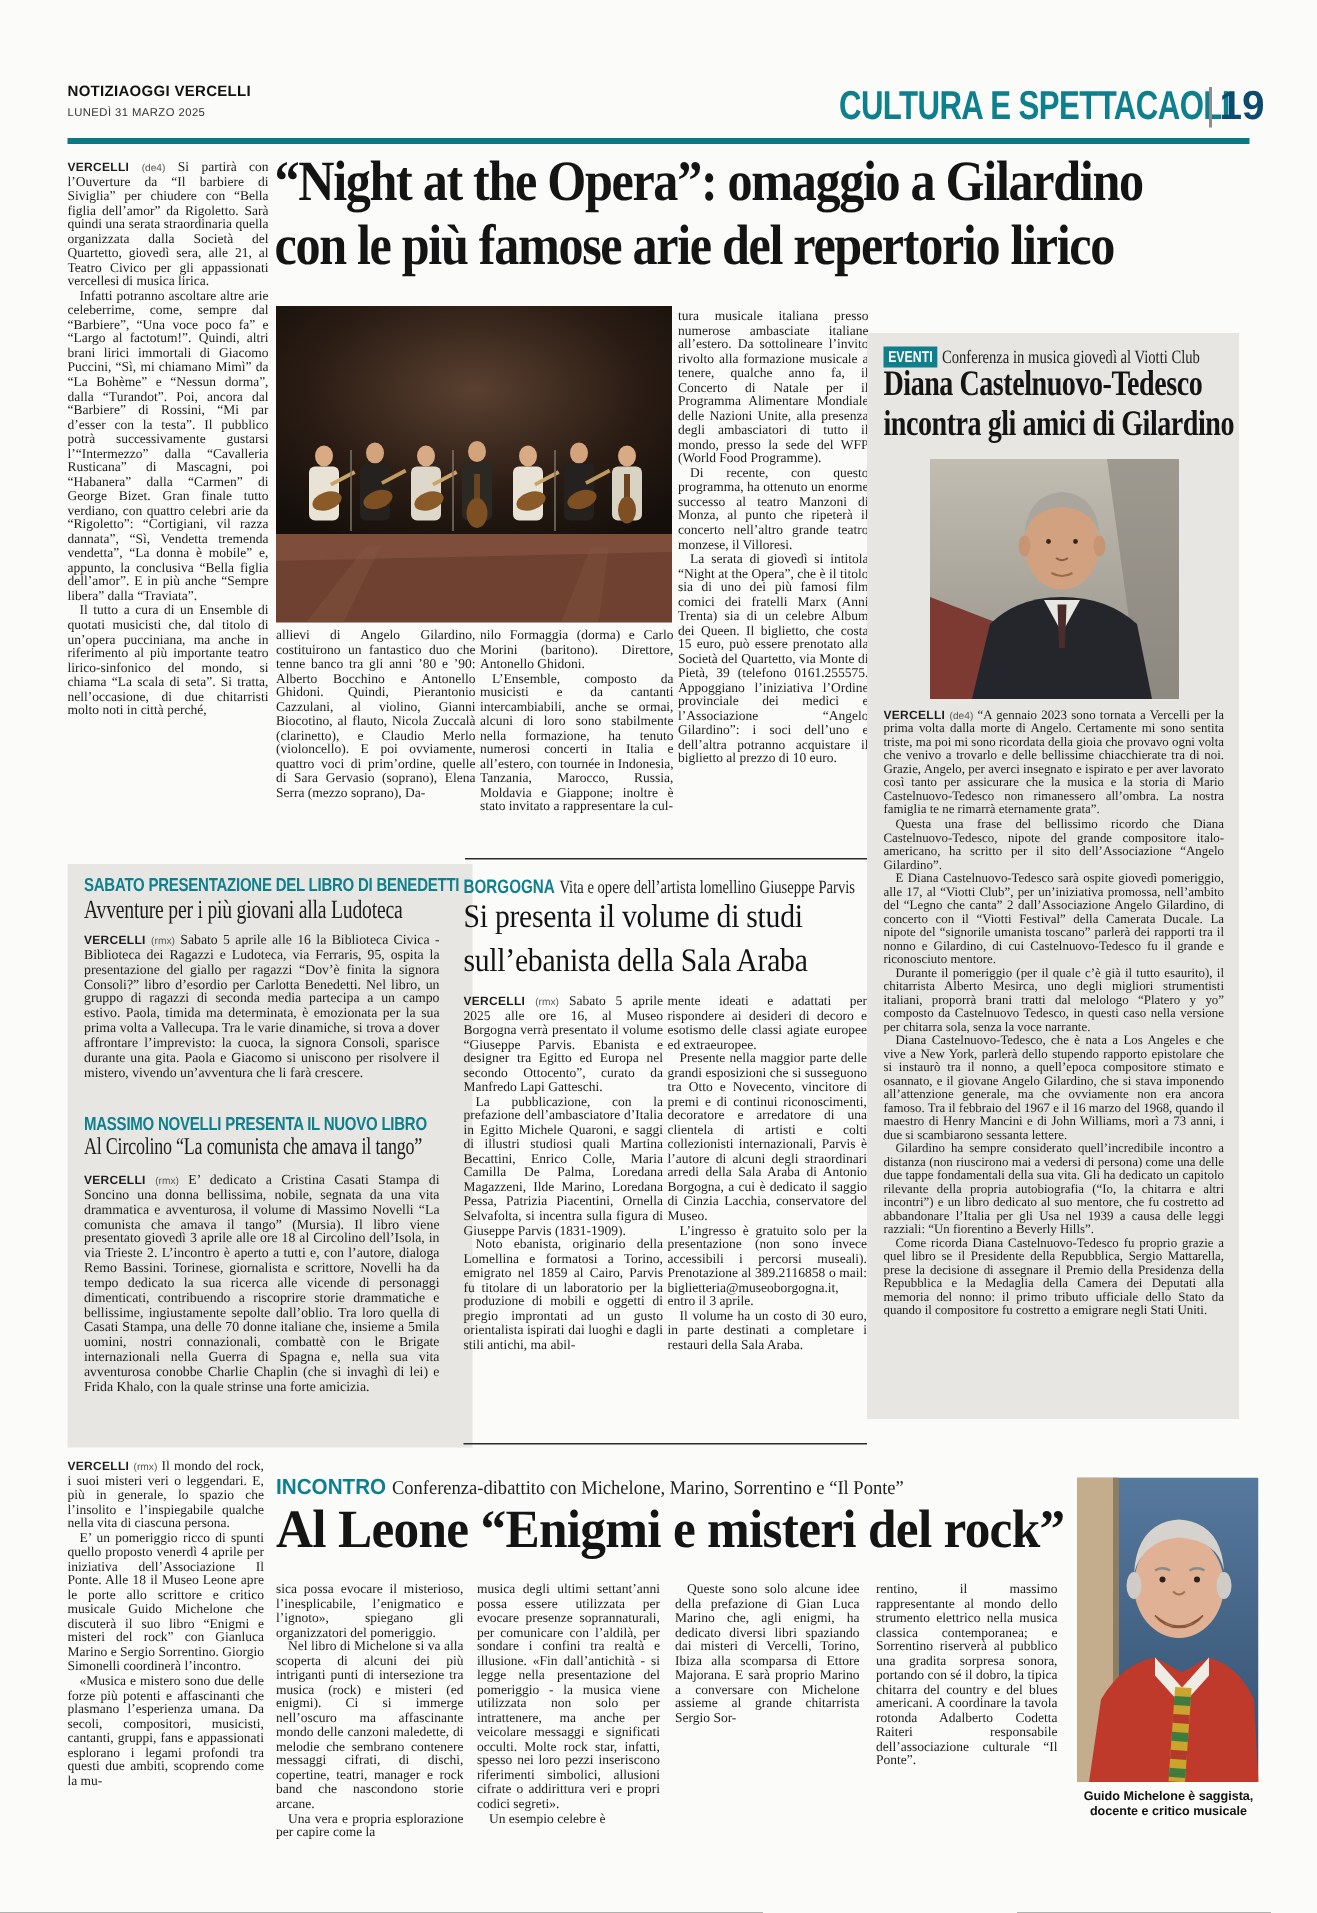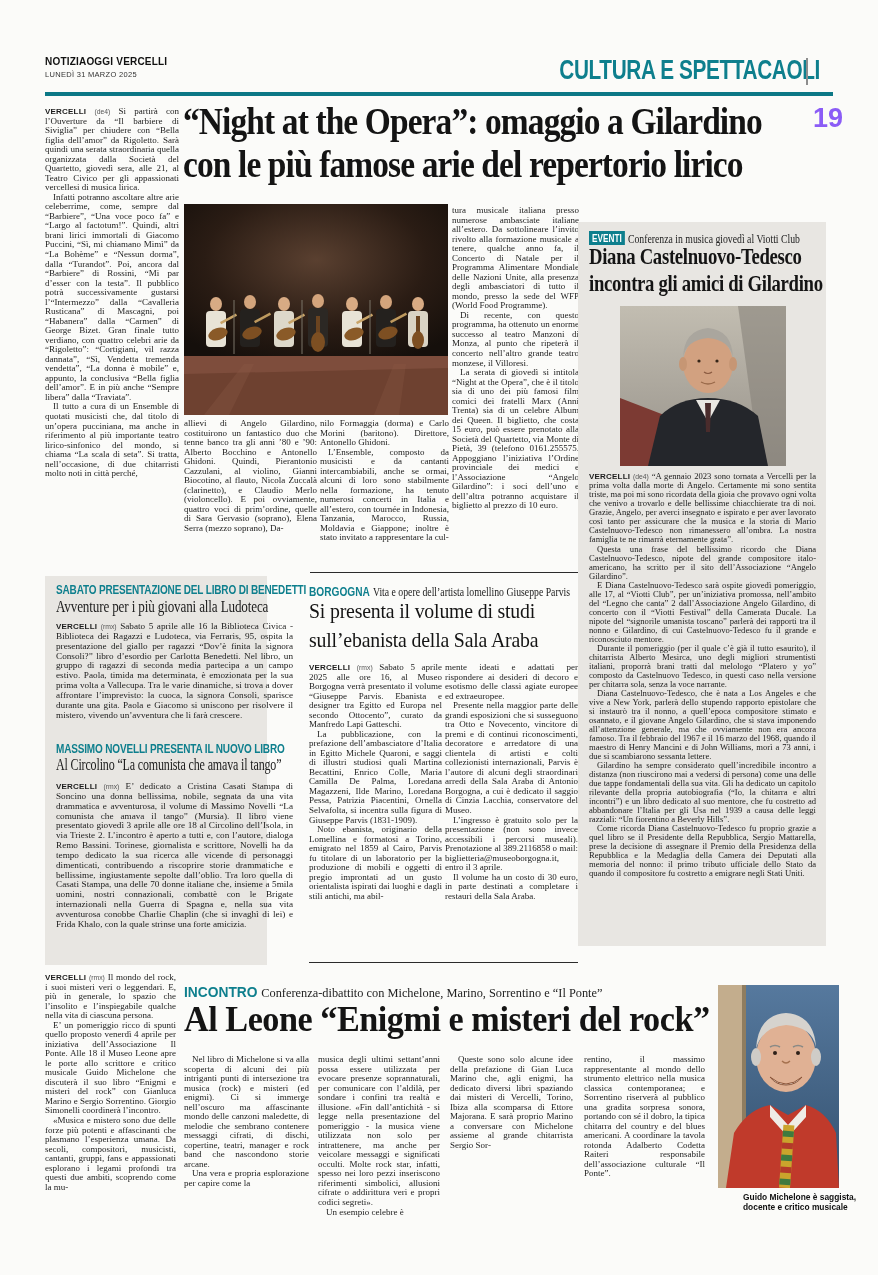--- a/index.html
+++ b/index.html
@@ -4,21 +4,21 @@
 <style>
   html,body{margin:0;padding:0;background:#777;}
   #page{position:relative;width:878px;height:1275px;background:#fbfbf9;overflow:hidden;
         font-family:"Liberation Serif",serif;color:#1c1c1c;}
   .abs{position:absolute;}
   
   .mast-name{font-family:"Liberation Sans",sans-serif;font-weight:700;font-size:10px;letter-spacing:.2px;color:#111;}
   .mast-date{font-family:"Liberation Sans",sans-serif;font-size:7.5px;color:#333;letter-spacing:.3px;}
   .section-title{font-family:"Liberation Sans",sans-serif;font-weight:700;font-size:27px;color:#0e7f8d;
                  white-space:nowrap;text-align:right;transform:scaleX(.77);transform-origin:right top;letter-spacing:-.5px;}
-  .pagenum{font-family:"Liberation Sans",sans-serif;font-weight:700;font-size:27px;color:#8b5cf6;margin-top:48px;}
+  .pagenum{font-family:"Liberation Sans",sans-serif;font-weight:700;font-size:27px;color:#0c4a6e;}
   .rule-teal{background:#0c7886;}
   .hairline{background:#2b2b2b;}
   
   .headline{font-weight:700;color:#141414;white-space:pre-line;transform-origin:left top;}
   .h-opera{font-size:38px;line-height:1.12;letter-spacing:-1px;transform:scaleX(.88);}
   .h-viotti{font-size:24px;line-height:1.12;letter-spacing:-.4px;transform:scaleX(.78);}
   .h-parvis{font-size:22px;line-height:1.3;font-weight:400;letter-spacing:-.2px;transform:scaleX(.9);}
   .h-box{font-weight:400;letter-spacing:-.2px;transform-origin:left top;white-space:nowrap;}
   .h-ludoteca{font-size:17.5px;transform:scaleX(.75);}
   .h-tango{font-size:16px;transform:scaleX(.75);}
@@ -142,21 +142,21 @@
       </div>
     <div class="abs body-txt" style="left:452px;top:206px;width:127px;height:362px;">
         <p class="para flush">tura musicale italiana presso numerose ambasciate italiane all’estero. Da sottolineare l’invito rivolto alla formazione musicale a tenere, qualche anno fa, il Concerto di Natale per il Programma Alimentare Mondiale delle Nazioni Unite, alla presenza degli ambasciatori di tutto il mondo, presso la sede del WFP (World Food Programme).</p>
         <p class="para">Di recente, con questo programma, ha ottenuto un enorme successo al teatro Manzoni di Monza, al punto che ripeterà il concerto nell’altro grande teatro monzese, il Villoresi.</p>
         <p class="para">La serata di giovedì si intitola “Night at the Opera”, che è il titolo sia di uno dei più famosi film comici dei fratelli Marx (Anni Trenta) sia di un celebre Album dei Queen. Il biglietto, che costa 15 euro, può essere prenotato alla Società del Quartetto, via Monte di Pietà, 39 (telefono 0161.255575. Appoggiano l’iniziativa l’Ordine provinciale dei medici e l’Associazione “Angelo Gilardino”: i soci dell’uno e dell’altra potranno acquistare il biglietto al prezzo di 10 euro.</p>
       </div>
   </section>
 
   <div class="abs hairline" style="left:310px;top:572px;width:268px;height:1px;"></div>
 
-  <div class="abs graybox" style="left:45px;top:576px;width:222px;height:389px;">
+  <div class="abs graybox" style="left:45px;top:576px;width:258px;height:389px;padding-left:12px;">
     <section>
       <div class="abs kicker box-kicker" style="left:11px;top:7px;width:330px;">SABATO PRESENTAZIONE DEL LIBRO DI BENEDETTI</div>
       <h2 class="abs h-box h-ludoteca" style="left:11px;top:20px;width:330px;margin:0;">Avventure per i più giovani alla Ludoteca</h2>
       <div class="abs body-txt body-box" style="left:11px;top:46px;width:237px;height:130px;">
         <p class="para flush"><span class="dateline">VERCELLI</span> <span class="agency">(rmx)</span> <span>Sabato 5 aprile alle 16 la Biblioteca Civica - Biblioteca dei Ragazzi e Ludoteca, via Ferraris, 95, ospita la presentazione del giallo per ragazzi “Dov’è finita la signora Consoli?” libro d’esordio per Carlotta Benedetti. Nel libro, un gruppo di ragazzi di seconda media partecipa a un campo estivo. Paola, timida ma determinata, è emozionata per la sua prima volta a Vallecupa. Tra le varie dinamiche, si trova a dover affrontare l’imprevisto: la cuoca, la signora Consoli, sparisce durante una gita. Paola e Giacomo si uniscono per risolvere il mistero, vivendo un’avventura che li farà crescere.</span></p>
       </div>
     </section>
     <section>
       <div class="abs kicker box-kicker" style="left:11px;top:166px;width:330px;">MASSIMO NOVELLI PRESENTA IL NUOVO LIBRO</div>
       <h2 class="abs h-box h-tango" style="left:11px;top:180px;width:330px;margin:0;">Al Circolino “La comunista che amava il tango”</h2>
@@ -247,20 +247,21 @@
         </div>
     </div>
 
     <div class="abs mix-kicker" style="left:184px;top:983px;width:620px;transform:scaleX(.95);">
       <span class="kicker-label" style="font-size:14.5px;">INCONTRO</span>
       <span class="kicker-text" style="font-size:13px;">Conferenza-dibattito con Michelone, Marino, Sorrentino e “Il Ponte”</span>
     </div>
     <h1 class="abs headline h-rock" style="left:184px;top:998px;width:640px;margin:0;">Al Leone “Enigmi e misteri del rock”</h1>
 
     <div class="abs body-txt" style="left:184px;top:1055px;width:125px;height:208px;">
+        <p class="para flush">sica possa evocare il misterioso, l’inesplicabile, l’enigmatico e l’ignoto», spiegano gli organizzatori del pomeriggio.</p>
         <p class="para">Nel libro di Michelone si va alla scoperta di alcuni dei più intriganti punti di intersezione tra musica (rock) e misteri (ed enigmi). Ci si immerge nell’oscuro ma affascinante mondo delle canzoni maledette, di melodie che sembrano contenere messaggi cifrati, di dischi, copertine, teatri, manager e rock band che nascondono storie arcane.</p>
         <p class="para">Una vera e propria esplorazione per capire come la</p>
       </div>
     <div class="abs body-txt" style="left:318px;top:1055px;width:122px;height:208px;">
         <p class="para flush">musica degli ultimi settant’anni possa essere utilizzata per evocare presenze soprannaturali, per comunicare con l’aldilà, per sondare i confini tra realtà e illusione. «Fin dall’antichità - si legge nella presentazione del pomeriggio - la musica viene utilizzata non solo per intrattenere, ma anche per veicolare messaggi e significati occulti. Molte rock star, infatti, spesso nei loro pezzi inseriscono riferimenti simbolici, allusioni cifrate o addirittura veri e propri codici segreti».</p>
         <p class="para">Un esempio celebre è</p>
       </div>
     <div class="abs body-txt" style="left:450px;top:1055px;width:123px;height:208px;">
         <p class="para">Queste sono solo alcune idee della prefazione di Gian Luca Marino che, agli enigmi, ha dedicato diversi libri spaziando dai misteri di Vercelli, Torino, Ibiza alla scomparsa di Ettore Majorana. E sarà proprio Marino a conversare con Michelone assieme al grande chitarrista Sergio Sor-</p>
       </div>
@@ -294,16 +295,16 @@
         <ellipse cx="38" cy="72" rx="5" ry="9" fill="#cfccc7"></ellipse>
         <ellipse cx="98" cy="72" rx="5" ry="9" fill="#cfccc7"></ellipse>
         <circle cx="57" cy="68" r="2" fill="#2e2018"></circle>
         <circle cx="80" cy="68" r="2" fill="#2e2018"></circle>
         <path d="M52,62 Q57,59 62,62" stroke="#8a8a86" stroke-width="1.5" fill="none"></path>
         <path d="M75,62 Q80,59 85,62" stroke="#8a8a86" stroke-width="1.5" fill="none"></path>
         <path d="M64,76 Q68,80 72,76" stroke="#a5714e" stroke-width="1.3" fill="none"></path>
         <path d="M52,92 Q68,106 84,92 Q78,100 68,100 Q58,100 52,92 Z" fill="#f2efe9" stroke="#8a5438" stroke-width="1"></path>
       </svg>
     </div>
-    <div class="abs caption" style="left:743px;top:1192px;width:122px;">Guido Michelone è saggista, docente e critico musicale</div>
+    <div class="abs caption" style="left:718px;top:1192px;width:122px;text-align:center;">Guido Michelone è saggista, docente e critico musicale</div>
   </section>
 
 </div>
 
 </body></html>

